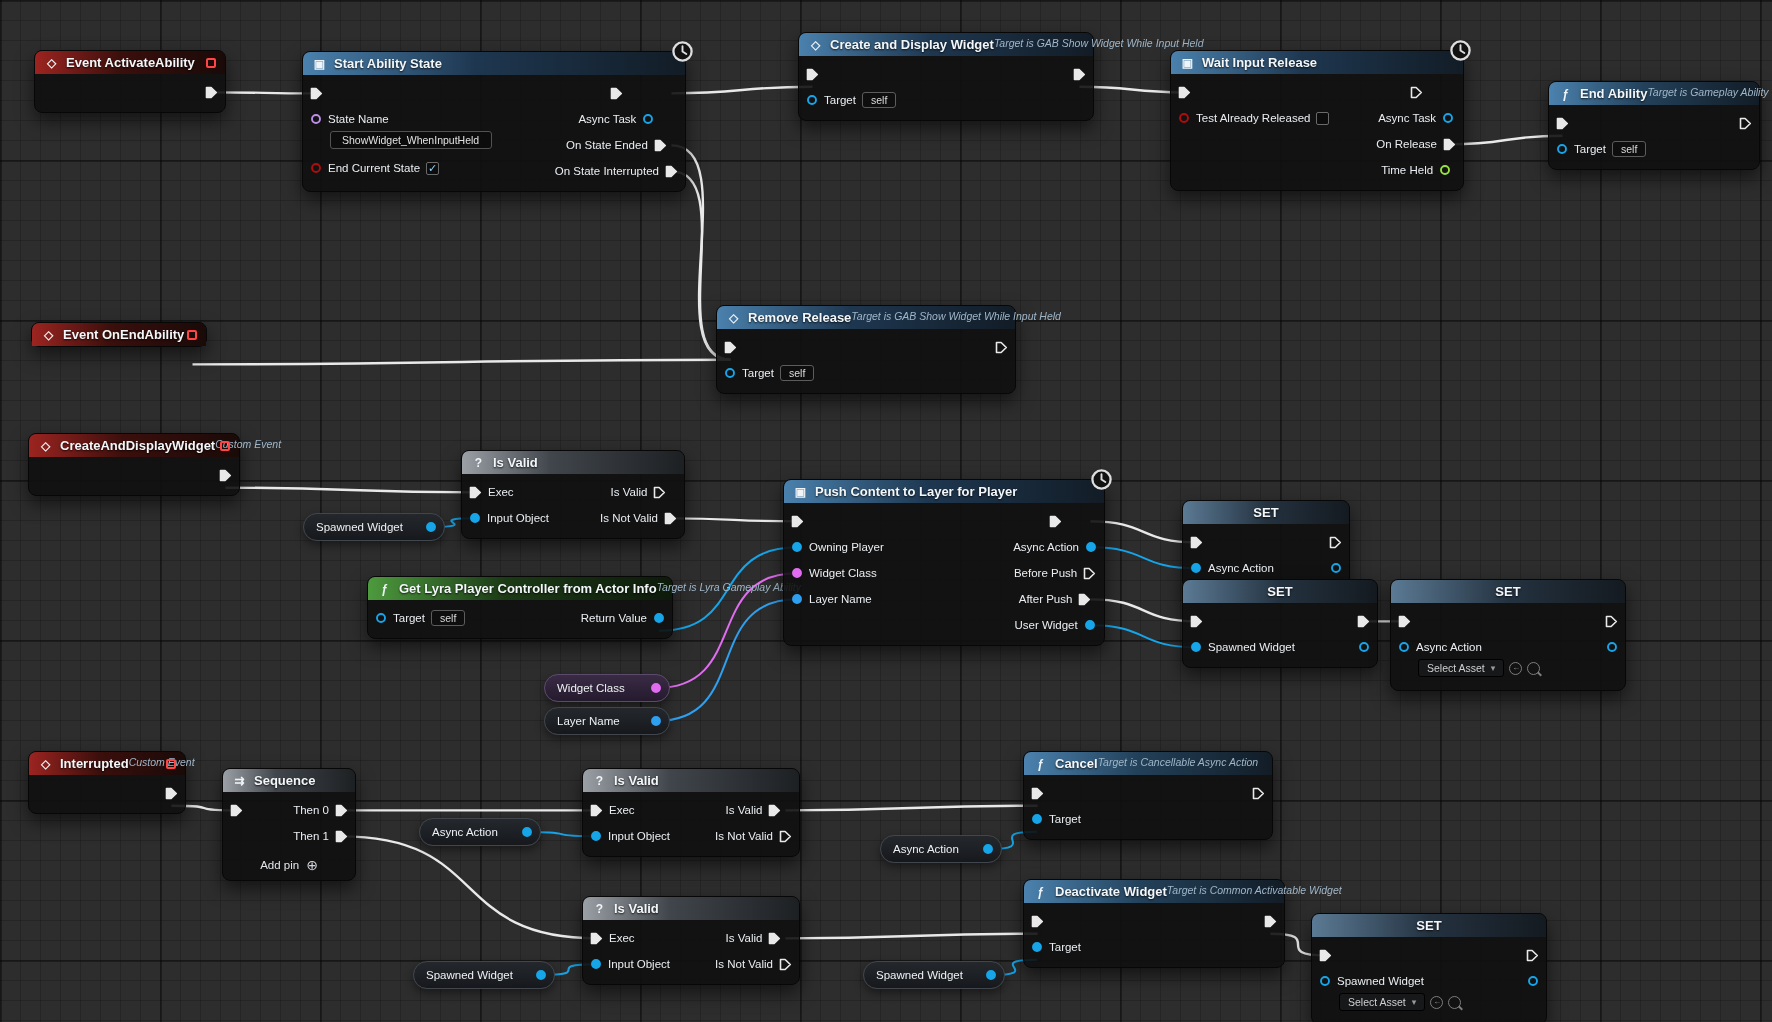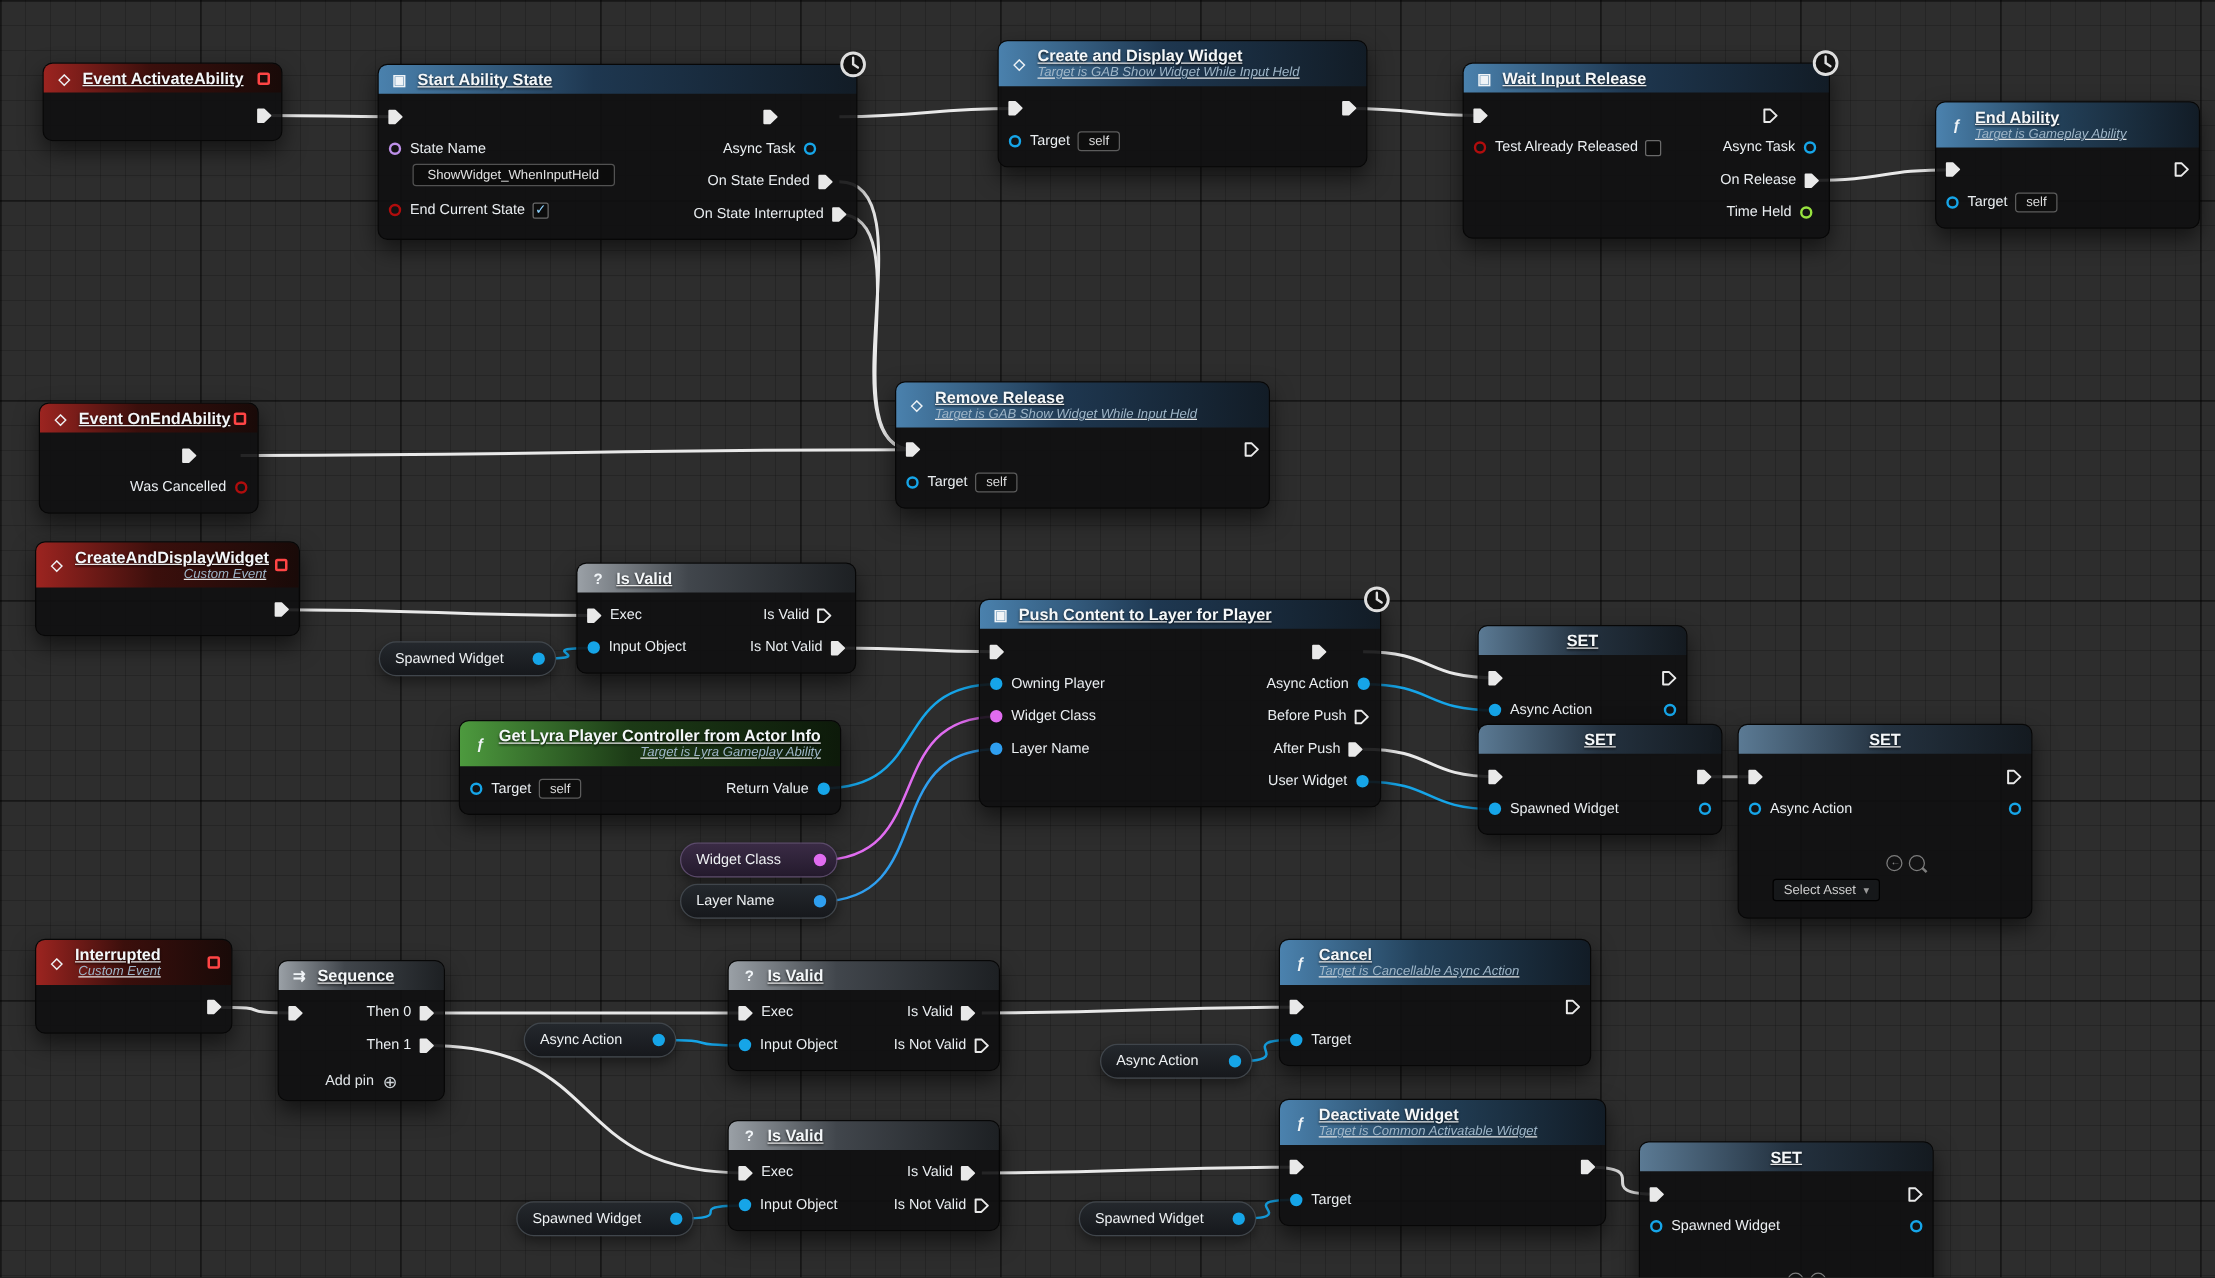--- a/index.html
+++ b/index.html
@@ -27,39 +27,39 @@
   .hdr { display:flex; align-items:center; gap:7px; padding:4px 9px;
          border-top-left-radius:7px; border-top-right-radius:7px; min-height:21px; }
   .node.event > .hdr  { background:linear-gradient(90deg,#9c2420,#3b0f0c 45%,#190a08); }
   .node.async > .hdr  { background:linear-gradient(90deg,#4a81ad,#1e3count  ,#121c26); }
   .node.async > .hdr  { background:linear-gradient(90deg,#4a81ad,#1e3750 45%,#121c26); }
   .node.fn > .hdr     { background:linear-gradient(90deg,#4b82ae,#23415a 45%,#121c26); }
   .node.fn.green > .hdr { background:linear-gradient(90deg,#4d9a3e,#1c3a16 45%,#0d1a0a); }
   .node.macro > .hdr  { background:linear-gradient(90deg,#9aa0a6,#41464c 40%,#1d2023); }
   .node.set > .hdr    { background:linear-gradient(90deg,#5b7a94,#243240 50%,#141a20); justify-content:center; }
   .hicon { font-size:12px; color:#f0f4f7; font-weight:bold; width:15px; text-align:center; flex:none; line-height:1; }
-  .htext { display:flex; flex-direction:column; line-height:1.18; min-width:0;text-decoration:underline; }
+  .htext { display:flex; line-height:1.18; min-width:0; }
   .title { font-size:13px; font-weight:bold; color:#f4f7f9; white-space:nowrap; text-shadow:0 1px 2px rgba(0,0,0,.8); }
   .subtitle { font-size:10.5px; font-style:italic; color:#9fb6c8; white-space:nowrap;text-align:right; }
   .delegate { margin-left:auto; width:10px; height:10px; border:2px solid #ff4545; border-radius:2px; flex:none; }
 
   .body { display:flex; justify-content:space-between; align-items:flex-start; padding:5px 0 7px; gap:10px; }
   .col { display:flex; flex-direction:column; }
   .col.out { margin-left:auto; align-items:center; }
   .pinwrap { padding:1px 0; }
   .pin { display:flex; align-items:center; gap:6px; min-height:24px; padding:0 7px; }
   .pinwrap.out .pin { justify-content:flex-end; }
   .plabel { font-size:11.5px; color:#eaeef1; white-space:nowrap; }
   .plabel:empty { display:none; }
   .picon { display:inline-flex; flex:none; line-height:0; }
   .valbox { font-size:10.5px; color:#dcdcdc; background:#0e0e0e; border:1px solid #5c5c5c; border-radius:3px; padding:1px 8px; white-space:nowrap; }
   .fieldbox { margin:0 8px 5px 27px; font-size:10.5px; color:#e2e2e2; background:#0c0c0c; border:1px solid #525252; border-radius:3px; padding:2px 11px; min-width:162px; white-space:nowrap; }
   .chk { width:13px; height:13px; border:1px solid #6a6a6a; background:#0c0c0c; border-radius:2px; display:inline-flex; align-items:center; justify-content:center; font-size:11px; line-height:1; color:#8fd3ff; flex:none; }
   .pinsub { margin:0 8px 5px 27px; display:flex; align-items:center; gap:5px; }
-  .selbox { font-size:10.5px; color:#cfcfcf; background:#16181a; border:1px solid #000; border-radius:3px; padding:2px 8px; display:inline-flex; align-items:center; gap:6px; white-space:nowrap;margin-top:44px; }
+  .selbox { font-size:10.5px; color:#cfcfcf; background:#16181a; border:1px solid #000; border-radius:3px; padding:2px 8px; display:inline-flex; align-items:center; gap:6px; white-space:nowrap; }
   .selbox::after { content:'▾'; font-size:9px; color:#9a9a9a; }
   .iconcirc { width:13px; height:13px; border:1.5px solid #7d7d7d; border-radius:50%; position:relative; display:inline-block; flex:none; }
   .iconcirc.mag::after { content:''; position:absolute; width:5px; height:2px; background:#7d7d7d; right:-3px; bottom:-1px; transform:rotate(45deg); }
   .iconcirc.use::after { content:'←'; position:absolute; font-size:8px; color:#9d9d9d; left:2px; top:1px; line-height:1; }
   .footer { display:flex; align-items:center; justify-content:center; gap:7px; padding:2px 8px 8px; font-size:11.5px; color:#e1e5e8; }
   .footer .plus { font-size:14px; color:#cfd4d8; line-height:1; }
 
   .pill {
     position:absolute; display:flex; align-items:center; justify-content:space-between; gap:6px;
     background:linear-gradient(#24282d,#16181c); border:1px solid #40464c; border-radius:14px;
@@ -383,44 +383,20 @@
         </div>
       </div>
       <div class="node event" style="left: 31px; top: 322px; width: 176px;">
         <div class="hdr">
           <span class="hicon">◇</span>
           <div class="htext">
             <div class="title">Event OnEndAbility</div>
           </div>
           <span class="delegate"></span>
         </div>
-        <div class="body">
-          <div class="col in"></div>
-          <div class="col out">
-            <div class="pinwrap out">
-              <div class="pin">
-                <span class="picon">
-                  <svg width="13" height="13" viewBox="0 0 13 13">
-                    <path d="M1.5 1.5 h4.6 l5.2 5 -5.2 5 h-4.6 z" fill="#e9e9e9" stroke="#e9e9e9" stroke-width="1.6" stroke-linejoin="round"></path>
-                  </svg>
-                </span>
-              </div>
-            </div>
-            <div class="pinwrap out">
-              <div class="pin">
-                <span class="plabel">Was Cancelled</span>
-                <span class="picon">
-                  <svg width="12" height="12" viewBox="0 0 12 12">
-                    <circle cx="6" cy="6" r="4" fill="rgba(0,0,0,0)" stroke="#b00d0d" stroke-width="1.9"></circle>
-                  </svg>
-                </span>
-              </div>
-            </div>
-          </div>
-        </div>
       </div>
       <div class="node async" style="left: 716px; top: 305px; width: 300px;">
         <div class="hdr">
           <span class="hicon">◇</span>
           <div class="htext">
             <div class="title">Remove Release</div>
             <div class="subtitle">Target is GAB Show Widget While Input Held</div>
           </div>
         </div>
         <div class="body">

